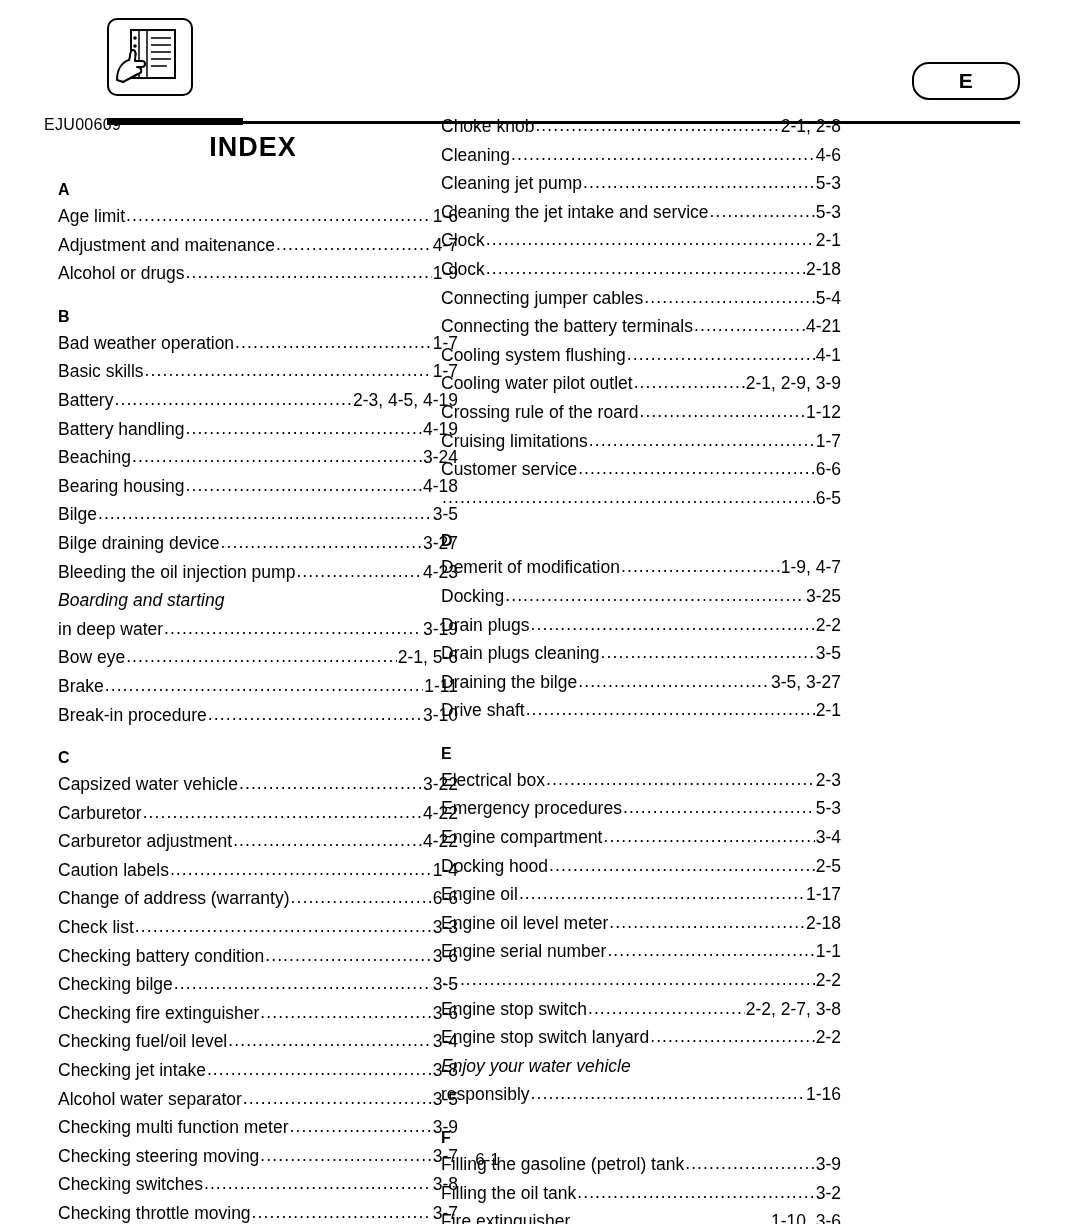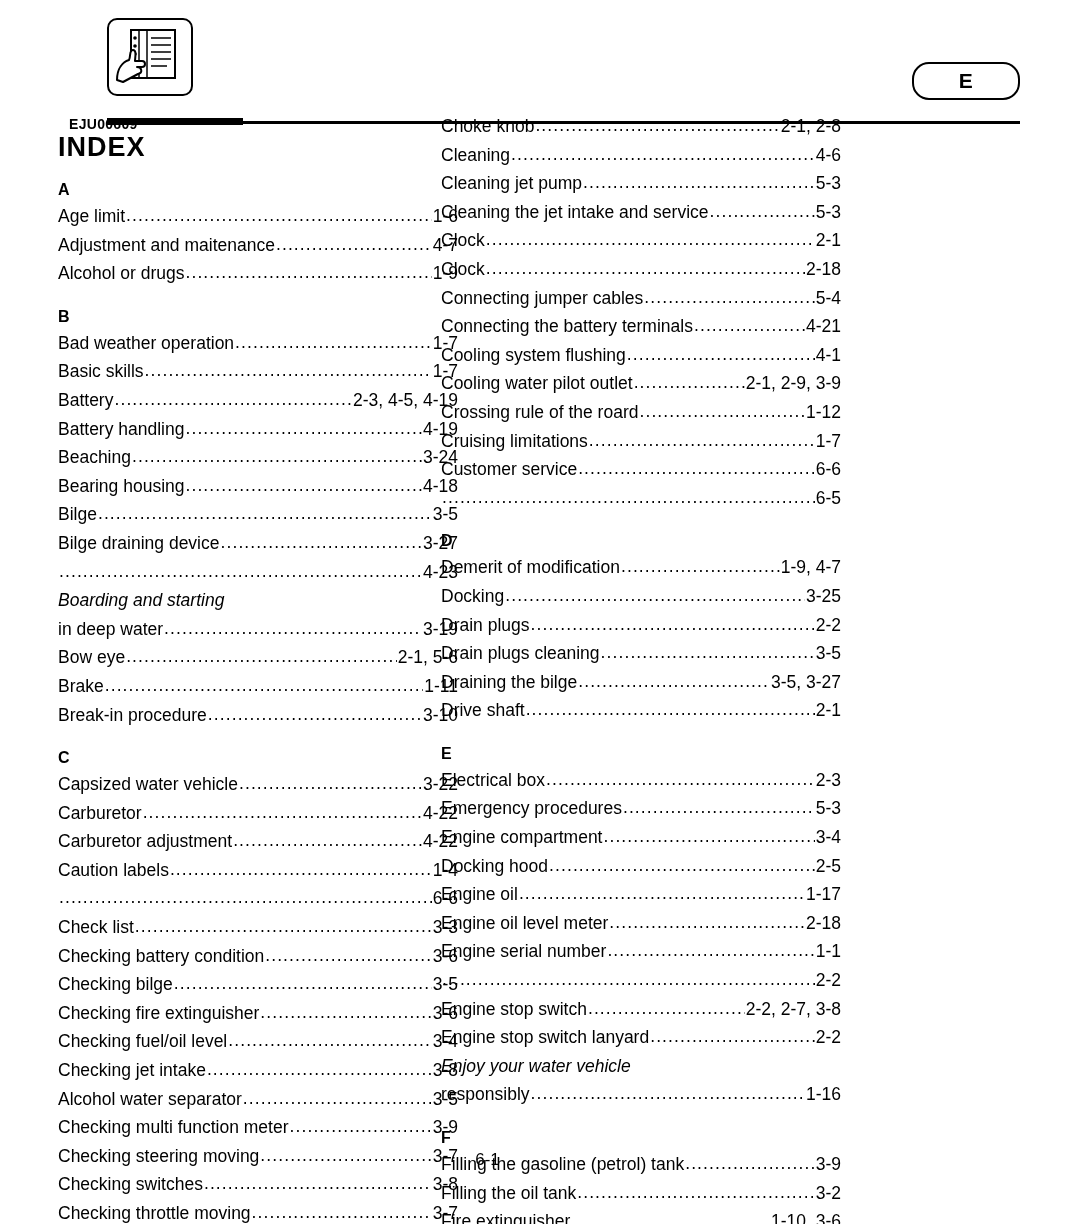--- a/index.html
+++ b/index.html
@@ -69,32 +69,32 @@
     position: absolute;
     left: 185px;
     top: 103px;
     width: 777px;
     height: 3px;
     background: #000;
   }
 
   .doc-code {
     position: absolute;
-    left: 69px;
+    left: 44px;
     top: 116px;
-    font-size: 14px;
+    font-size: 16px;
     letter-spacing: 0.3px;
-    font-weight: bold;
   }
 
   .index-title {
     position: absolute;
     left: 58px;
     top: 132px;
     width: 390px;
+    text-align: center;
     font-size: 27px;
     font-weight: bold;
     letter-spacing: 1px;
   }
 
   
   .columns {
     position: absolute;
     left: 58px;
     top: 108px;
@@ -234,20 +234,21 @@
             <span class="etext">Bilge</span>
             <span class="dots">........................................................................................................................</span>
             <span class="epage">3-5</span>
           </div>
           <div class="entry">
             <span class="etext">Bilge draining device</span>
             <span class="dots">........................................................................................................................</span>
             <span class="epage">3-27</span>
           </div>
           <div class="entry">
+            <span class="etext">Bleeding the oil injection pump</span>
             <span class="dots">........................................................................................................................</span>
             <span class="epage">4-23</span>
           </div>
           <div class="entry nodots"><span class="etext">Boarding and starting</span></div>
           <div class="entry">
             <span class="etext">in deep water</span>
             <span class="dots">........................................................................................................................</span>
             <span class="epage">3-19</span>
           </div>
           <div class="entry">
@@ -282,20 +283,21 @@
             <span class="etext">Carburetor adjustment</span>
             <span class="dots">........................................................................................................................</span>
             <span class="epage">4-22</span>
           </div>
           <div class="entry">
             <span class="etext">Caution labels</span>
             <span class="dots">........................................................................................................................</span>
             <span class="epage">1-4</span>
           </div>
           <div class="entry">
+            <span class="etext">Change of address (warranty)</span>
             <span class="dots">........................................................................................................................</span>
             <span class="epage">6-6</span>
           </div>
           <div class="entry">
             <span class="etext">Check list</span>
             <span class="dots">........................................................................................................................</span>
             <span class="epage">3-3</span>
           </div>
           <div class="entry">
             <span class="etext">Checking battery condition</span>

